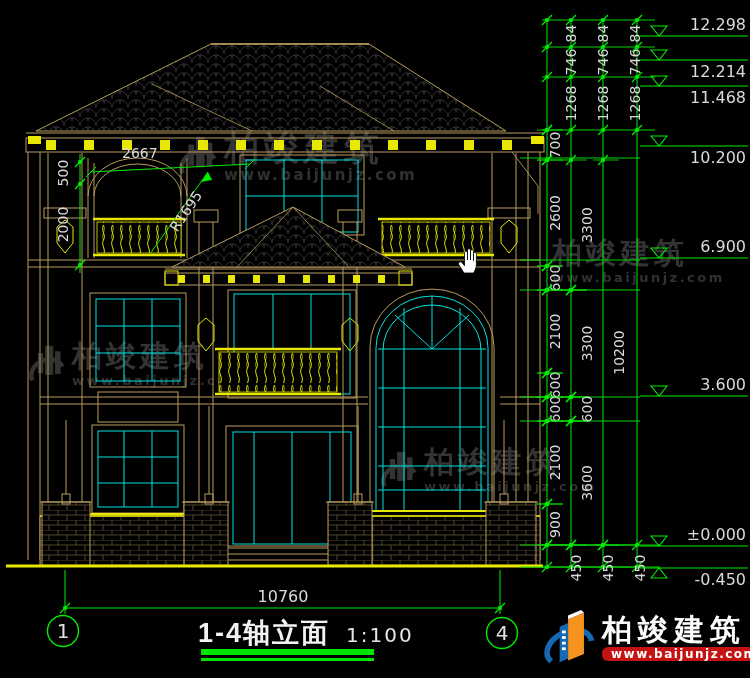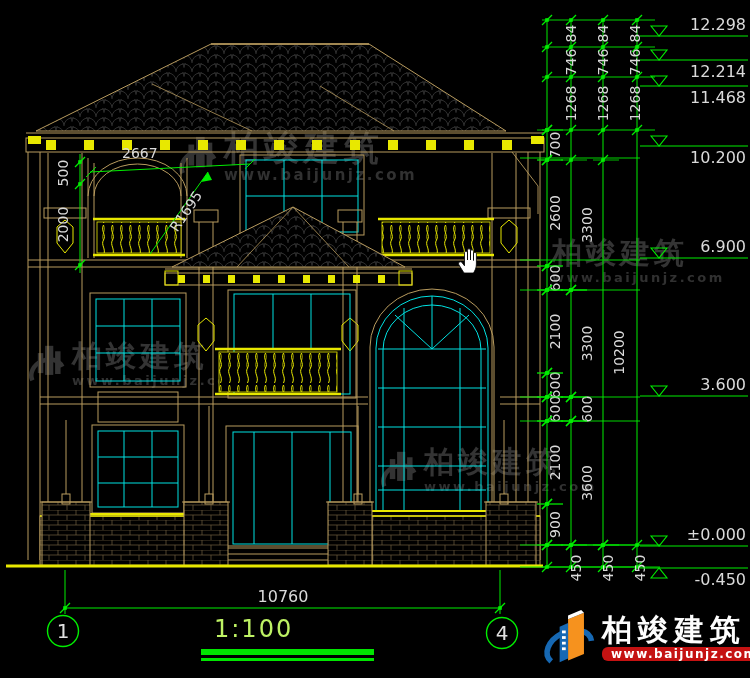--- a/index.html
+++ b/index.html
@@ -10,21 +10,21 @@
   .wm{position:absolute;display:flex;align-items:center;gap:6px;pointer-events:none;}
   .wm .wm-txt{display:flex;flex-direction:column;line-height:1;}
   .wm .wm-brand{font-size:35px;font-weight:bold;color:#343434;letter-spacing:5px;white-space:nowrap;
                 font-family:sans-serif;}
   .wm .wm-url{font-size:15px;font-weight:bold;color:#313131;letter-spacing:2.5px;margin-top:3px;white-space:nowrap;}
   .wm.small .wm-brand{font-size:30px;letter-spacing:4px;}
   .wm.small .wm-url{font-size:13px;}
   
   .titleblock{position:absolute;left:198px;top:615px;display:flex;align-items:baseline;}
   .titleblock .t{font-size:27px;font-weight:bold;color:#f2f2f2;letter-spacing:2px;font-family:sans-serif;white-space:nowrap;}
-  .titleblock .s{font-size:24px;color:#bef264;margin-left:16px;letter-spacing:2px;}
+  .titleblock .s{font-size:20px;color:#e5e5e5;margin-left:16px;letter-spacing:2px;}
   .tbar1{position:absolute;left:201px;top:649px;width:173px;height:6px;background:#00e500;}
   .tbar2{position:absolute;left:201px;top:658px;width:173px;height:3px;background:#00e500;}
   
   .brand{position:absolute;left:540px;top:606px;display:flex;align-items:center;gap:4px;}
   .brand .btxt{display:flex;flex-direction:column;align-items:flex-start;line-height:1;}
   .brand .bname{font-size:30px;font-weight:bold;color:#fdfdfd;letter-spacing:6px;white-space:nowrap;font-family:sans-serif;}
   .brand .burl{margin-top:2px;background:#c51212;color:#fff;font-weight:bold;font-size:12px;
                letter-spacing:1.5px;padding:1px 9px;border-radius:6px;white-space:nowrap;}
 </style>
 </head>
@@ -533,20 +533,21 @@
       <circle cx="502" cy="633" r="15.5" stroke="#00ee00" fill="none" stroke-width="1.4"></circle>
       <text x="502" y="640" font-size="20" fill="#e0e0e0" text-anchor="middle">4</text>
     </g>
 
     <g transform="translate(458,248)">
       <path d="M6,25 L1,17 C-0.5,14.5 2.5,12.5 4.2,14.8 L6.5,17.8 L6.5,5 C6.5,2.8 9.5,2.8 9.5,5 L9.5,12 L9.5,2.5 C9.5,0.3 12.5,0.3 12.5,2.5 L12.5,12 L12.5,3.5 C12.5,1.3 15.5,1.3 15.5,3.5 L15.5,12.5 L15.5,6 C15.5,3.9 18.4,3.9 18.4,6 L18.4,16 C18.4,20 17,22.5 15.5,25 Z" fill="#fff" stroke="#000" stroke-width="0.8"></path>
     </g>
   </svg>
 
   <div class="titleblock">
+    <span class="t">1-4轴立面</span>
     <span class="s">1:100</span>
   </div>
   <div class="tbar1"></div>
   <div class="tbar2"></div>
 
   <div class="brand">
     <svg width="58" height="64" viewBox="0 0 62 66">
       <path d="M12,58 A25,17 -25 1 1 55,36" stroke="#1668b3" stroke-width="6" fill="none"></path>
       <polygon points="30,13 47,6 47,50 30,57" fill="#f6921e"></polygon>
       <polygon points="21,21 30,17 30,55 21,59" fill="#1668b3"></polygon>

